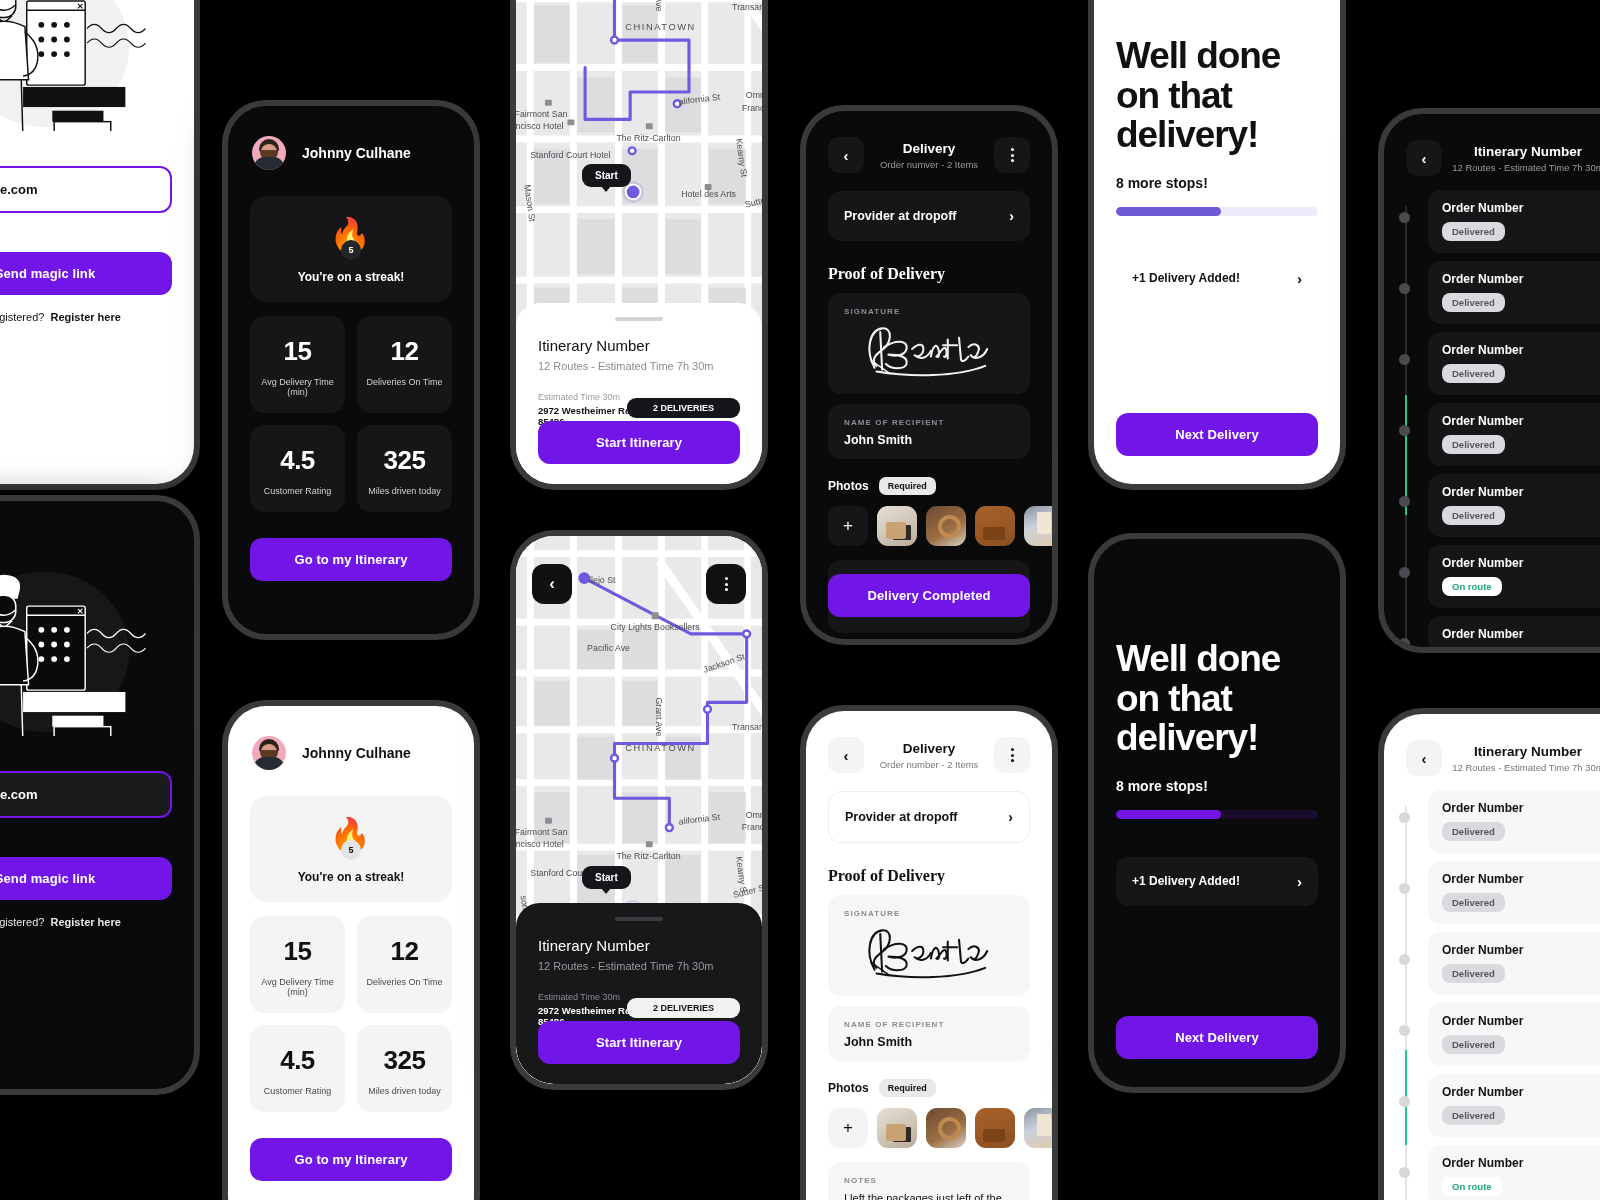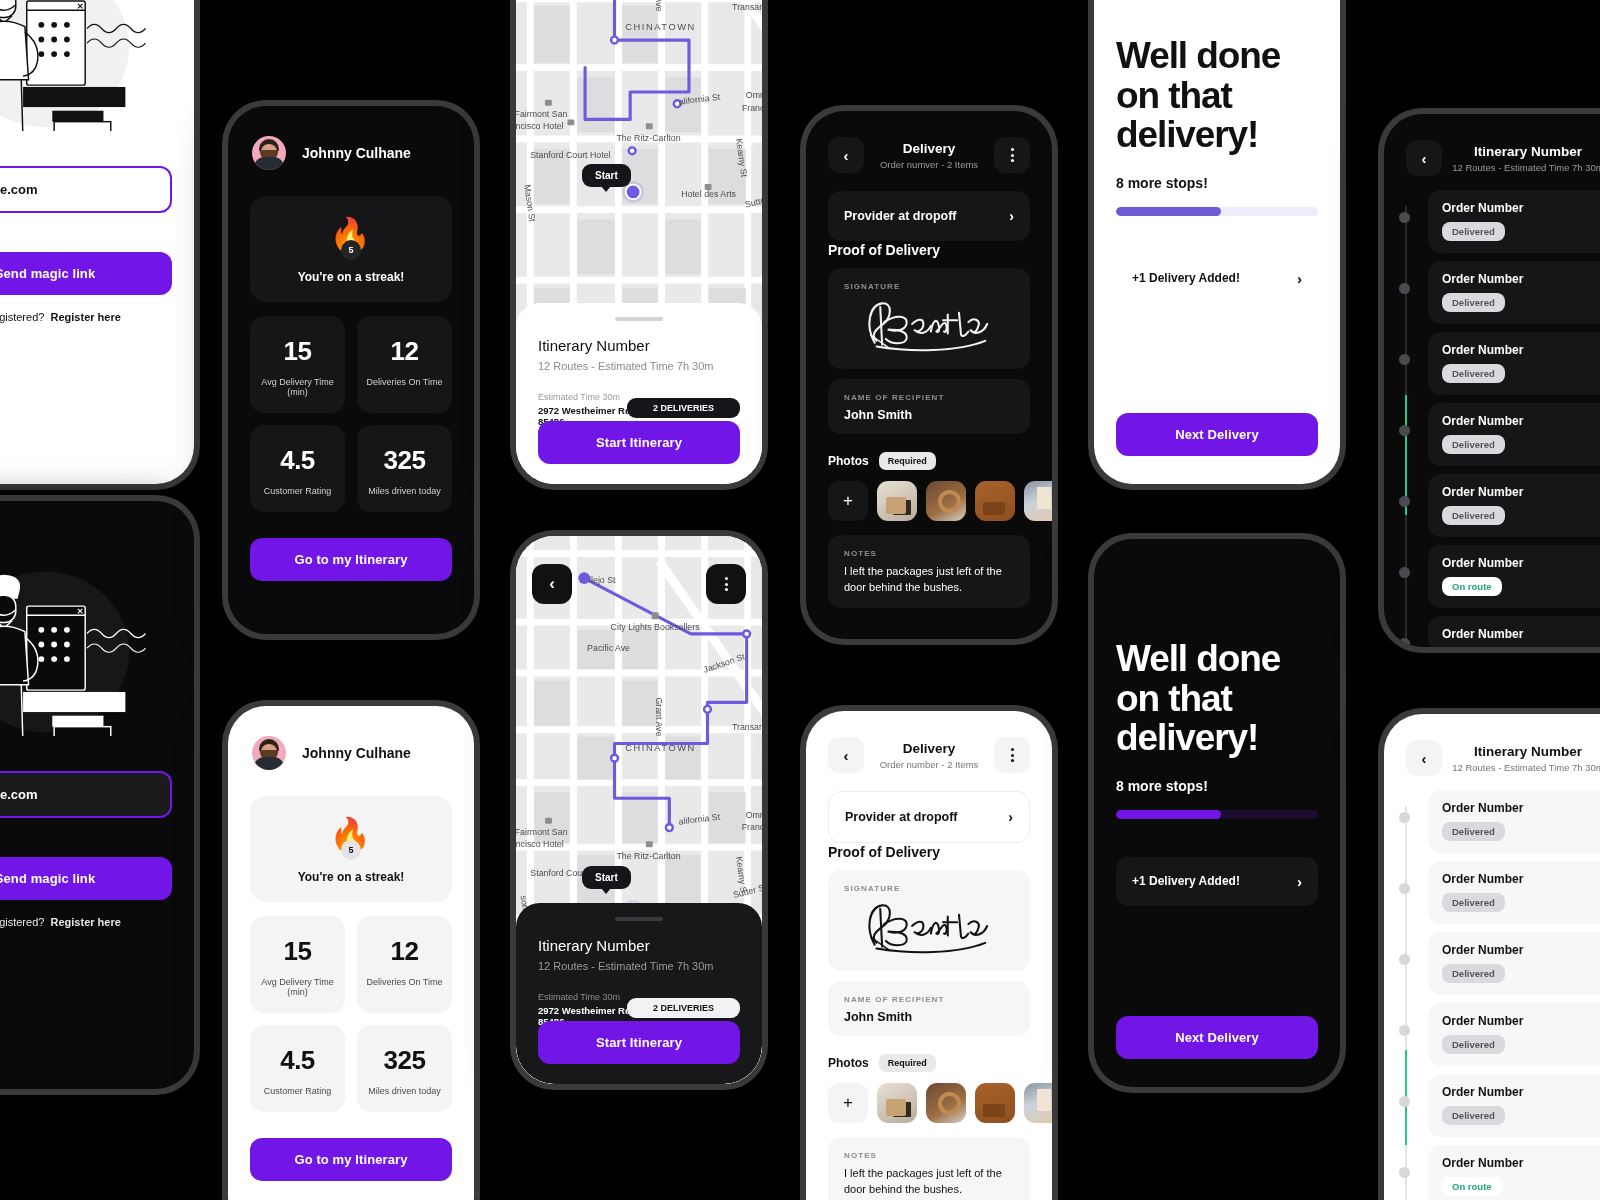--- a/index.html
+++ b/index.html
@@ -154,21 +154,21 @@
   .screen.dark .dots i { background:#fff; }
   .screen.light .dots i { background:#111; }
 
   .row-card {
     margin: 18px 22px 0 22px; border-radius: 13px; padding: 17px 16px;
     display:flex; align-items:center; justify-content:space-between;
     font-size:12.5px; font-weight:bold;
   }
   .screen.dark .row-card { background:#161618; }
   .screen.light .row-card { background:#fff; border:1px solid #ededf0; }
-  .sec-title { margin: 1px 22px 0 22px; font-size:14px; font-weight:bold; }
+  .sec-title { margin: 24px 22px 0 22px; font-size:16px; font-weight:bold;font-family:Liberation Serif, serif; }
   .block {
     margin: 10px 22px 0 22px; border-radius: 13px; padding: 14px 16px 12px 16px;
   }
   .screen.dark .block { background:#161618; }
   .screen.light .block { background:#f6f6f7; }
   .block-label { font-size:8px; letter-spacing:1.1px; font-weight:bold; }
   .screen.dark .block-label { color:#8c8c92; }
   .screen.light .block-label { color:#8c8c92; }
   .sig { height: 66px; display:flex; align-items:center; justify-content:center; }
   .sig svg { width: 150px; height: 62px; }
@@ -688,20 +688,23 @@
         <div class="thumb thumb-c"></div>
         <div class="thumb thumb-d"></div>
 
       </div>
 
       <div class="block" style="margin-top:14px;">
         <div class="block-label">NOTES</div>
         <div class="notes-txt">I left the packages just left of the door behind the bushes.</div>
       </div>
 
+      <div class="pad" style="position:absolute; left:0; right:0; bottom:22px;">
+        <div class="btn-primary">Delivery Completed</div>
+      </div>
     </div>
   </div>
 
   <div class="phone" style="left:800px; top:705px; width:258px; height:540px;">
     <div class="screen light">
       <div class="topbar">
         <div class="sq-btn">‹</div>
         <div class="topbar-center">
           <div class="t">Delivery</div>
           <div class="s">Order number - 2 Items</div>

